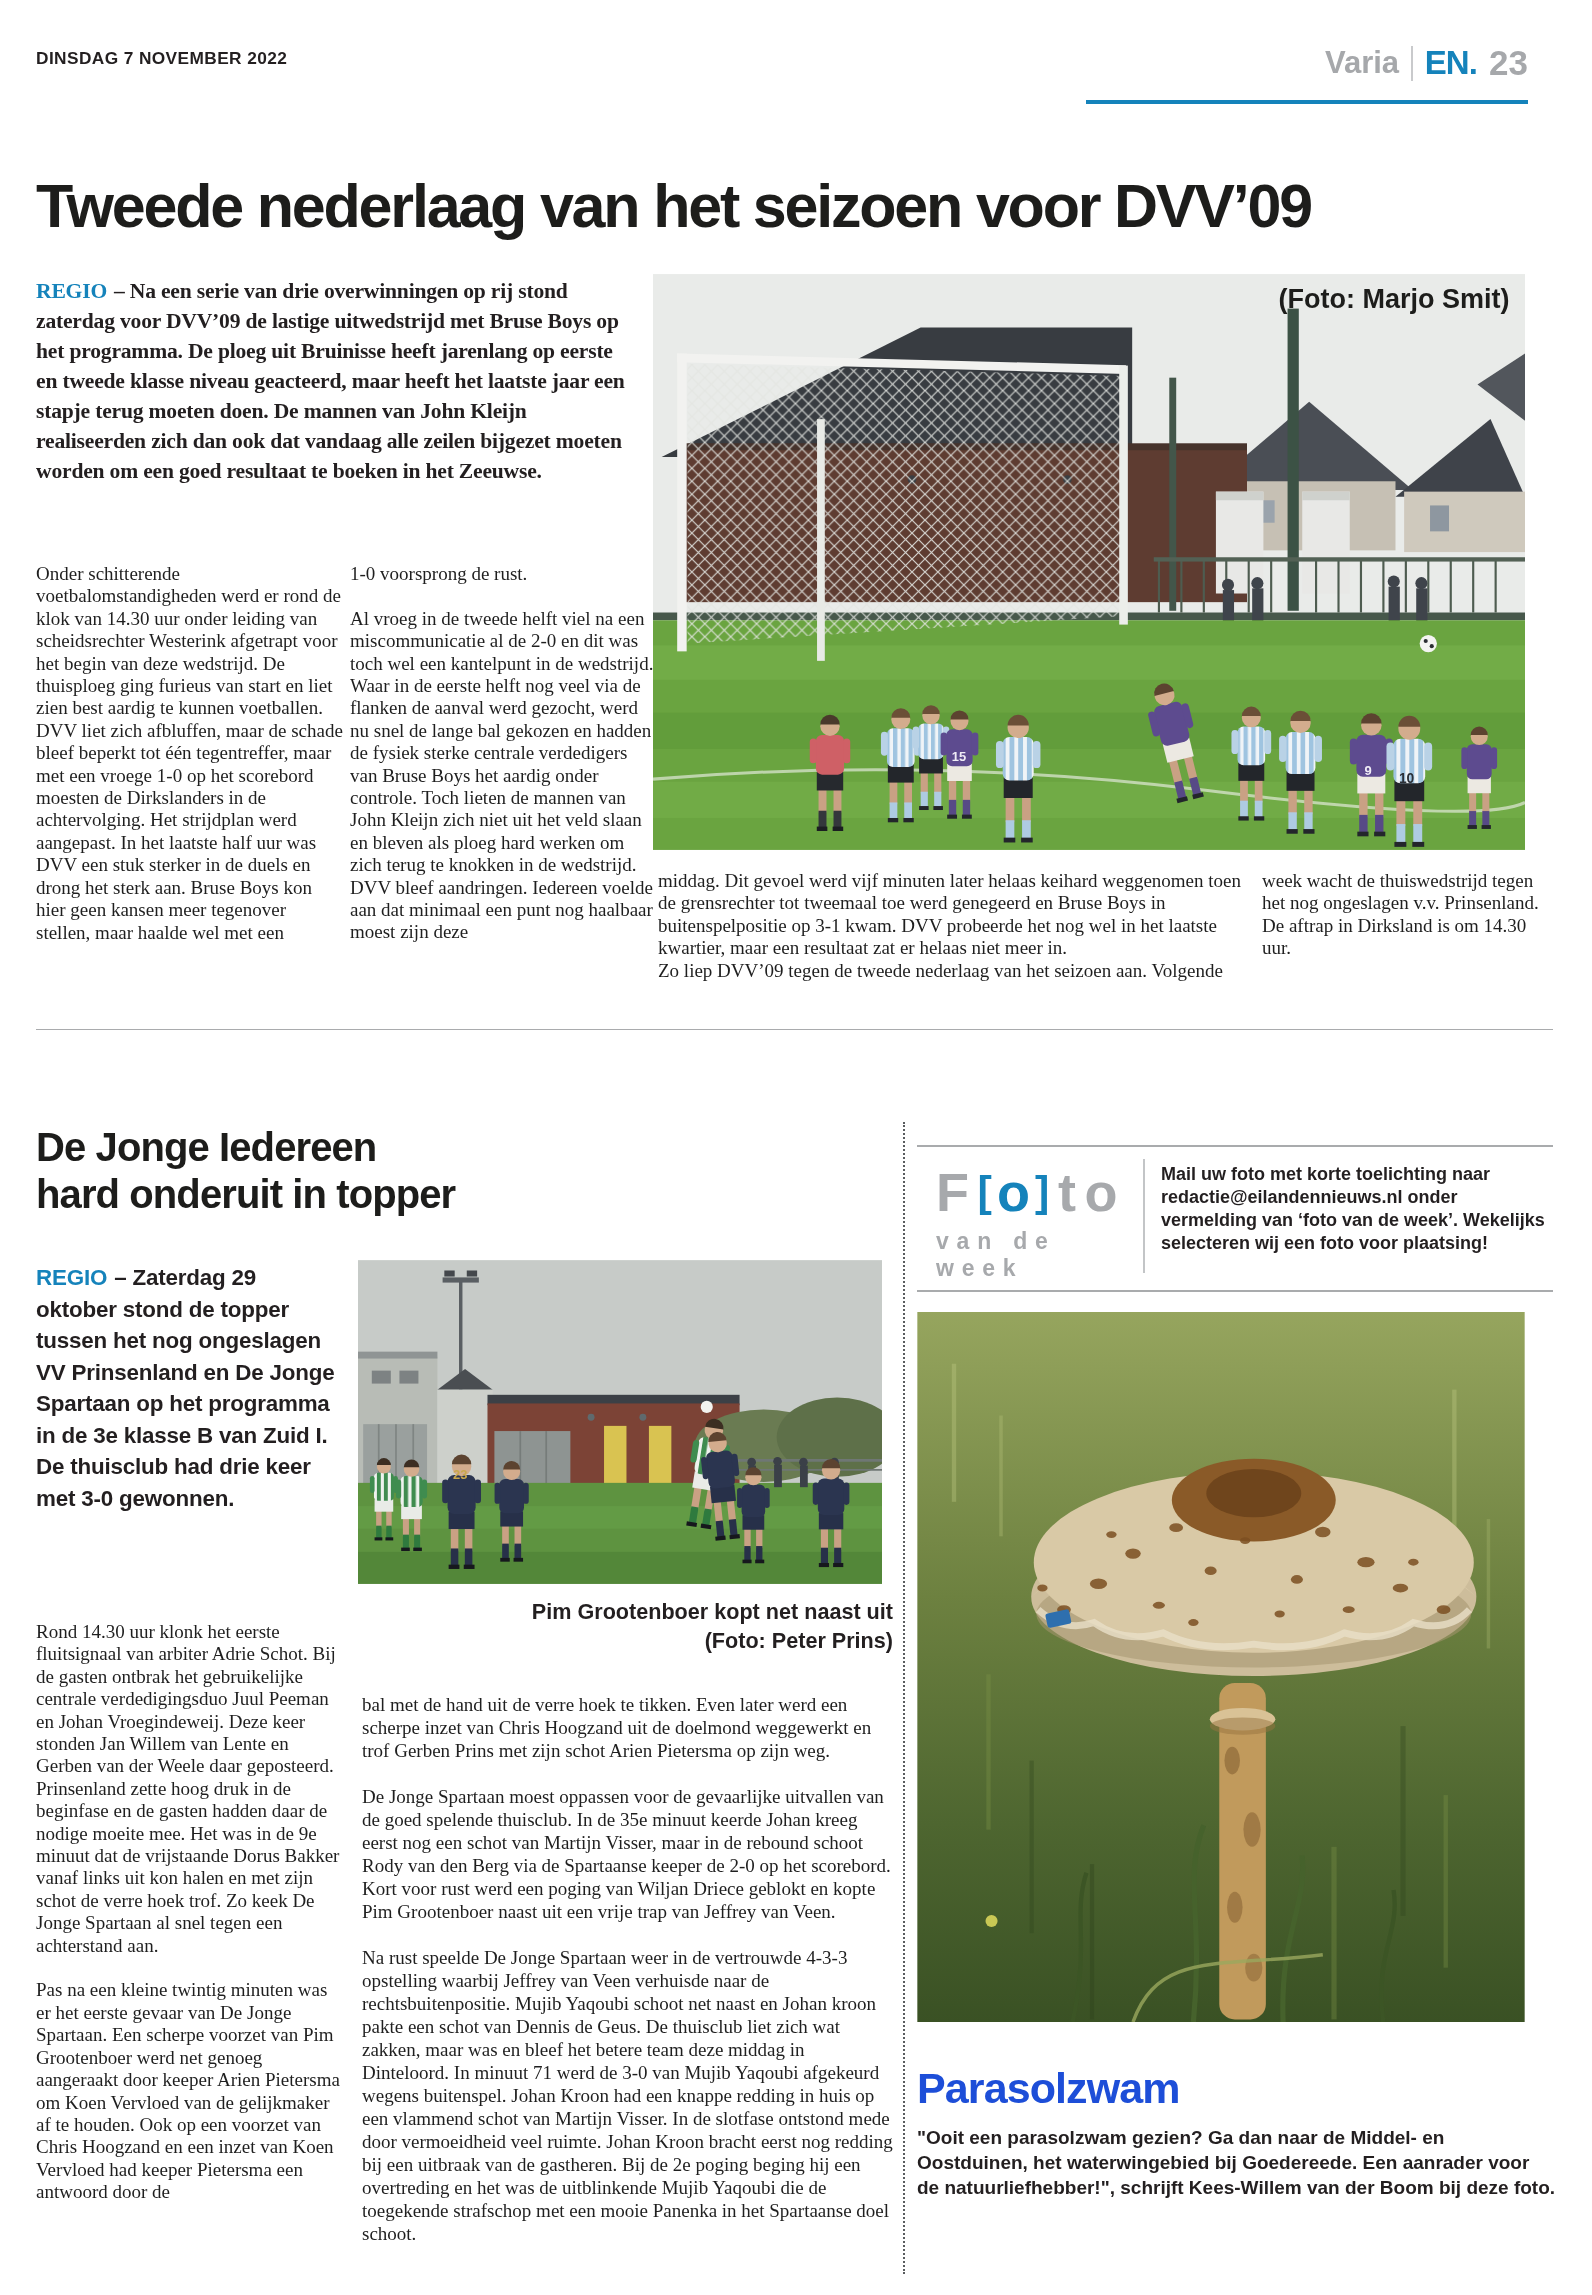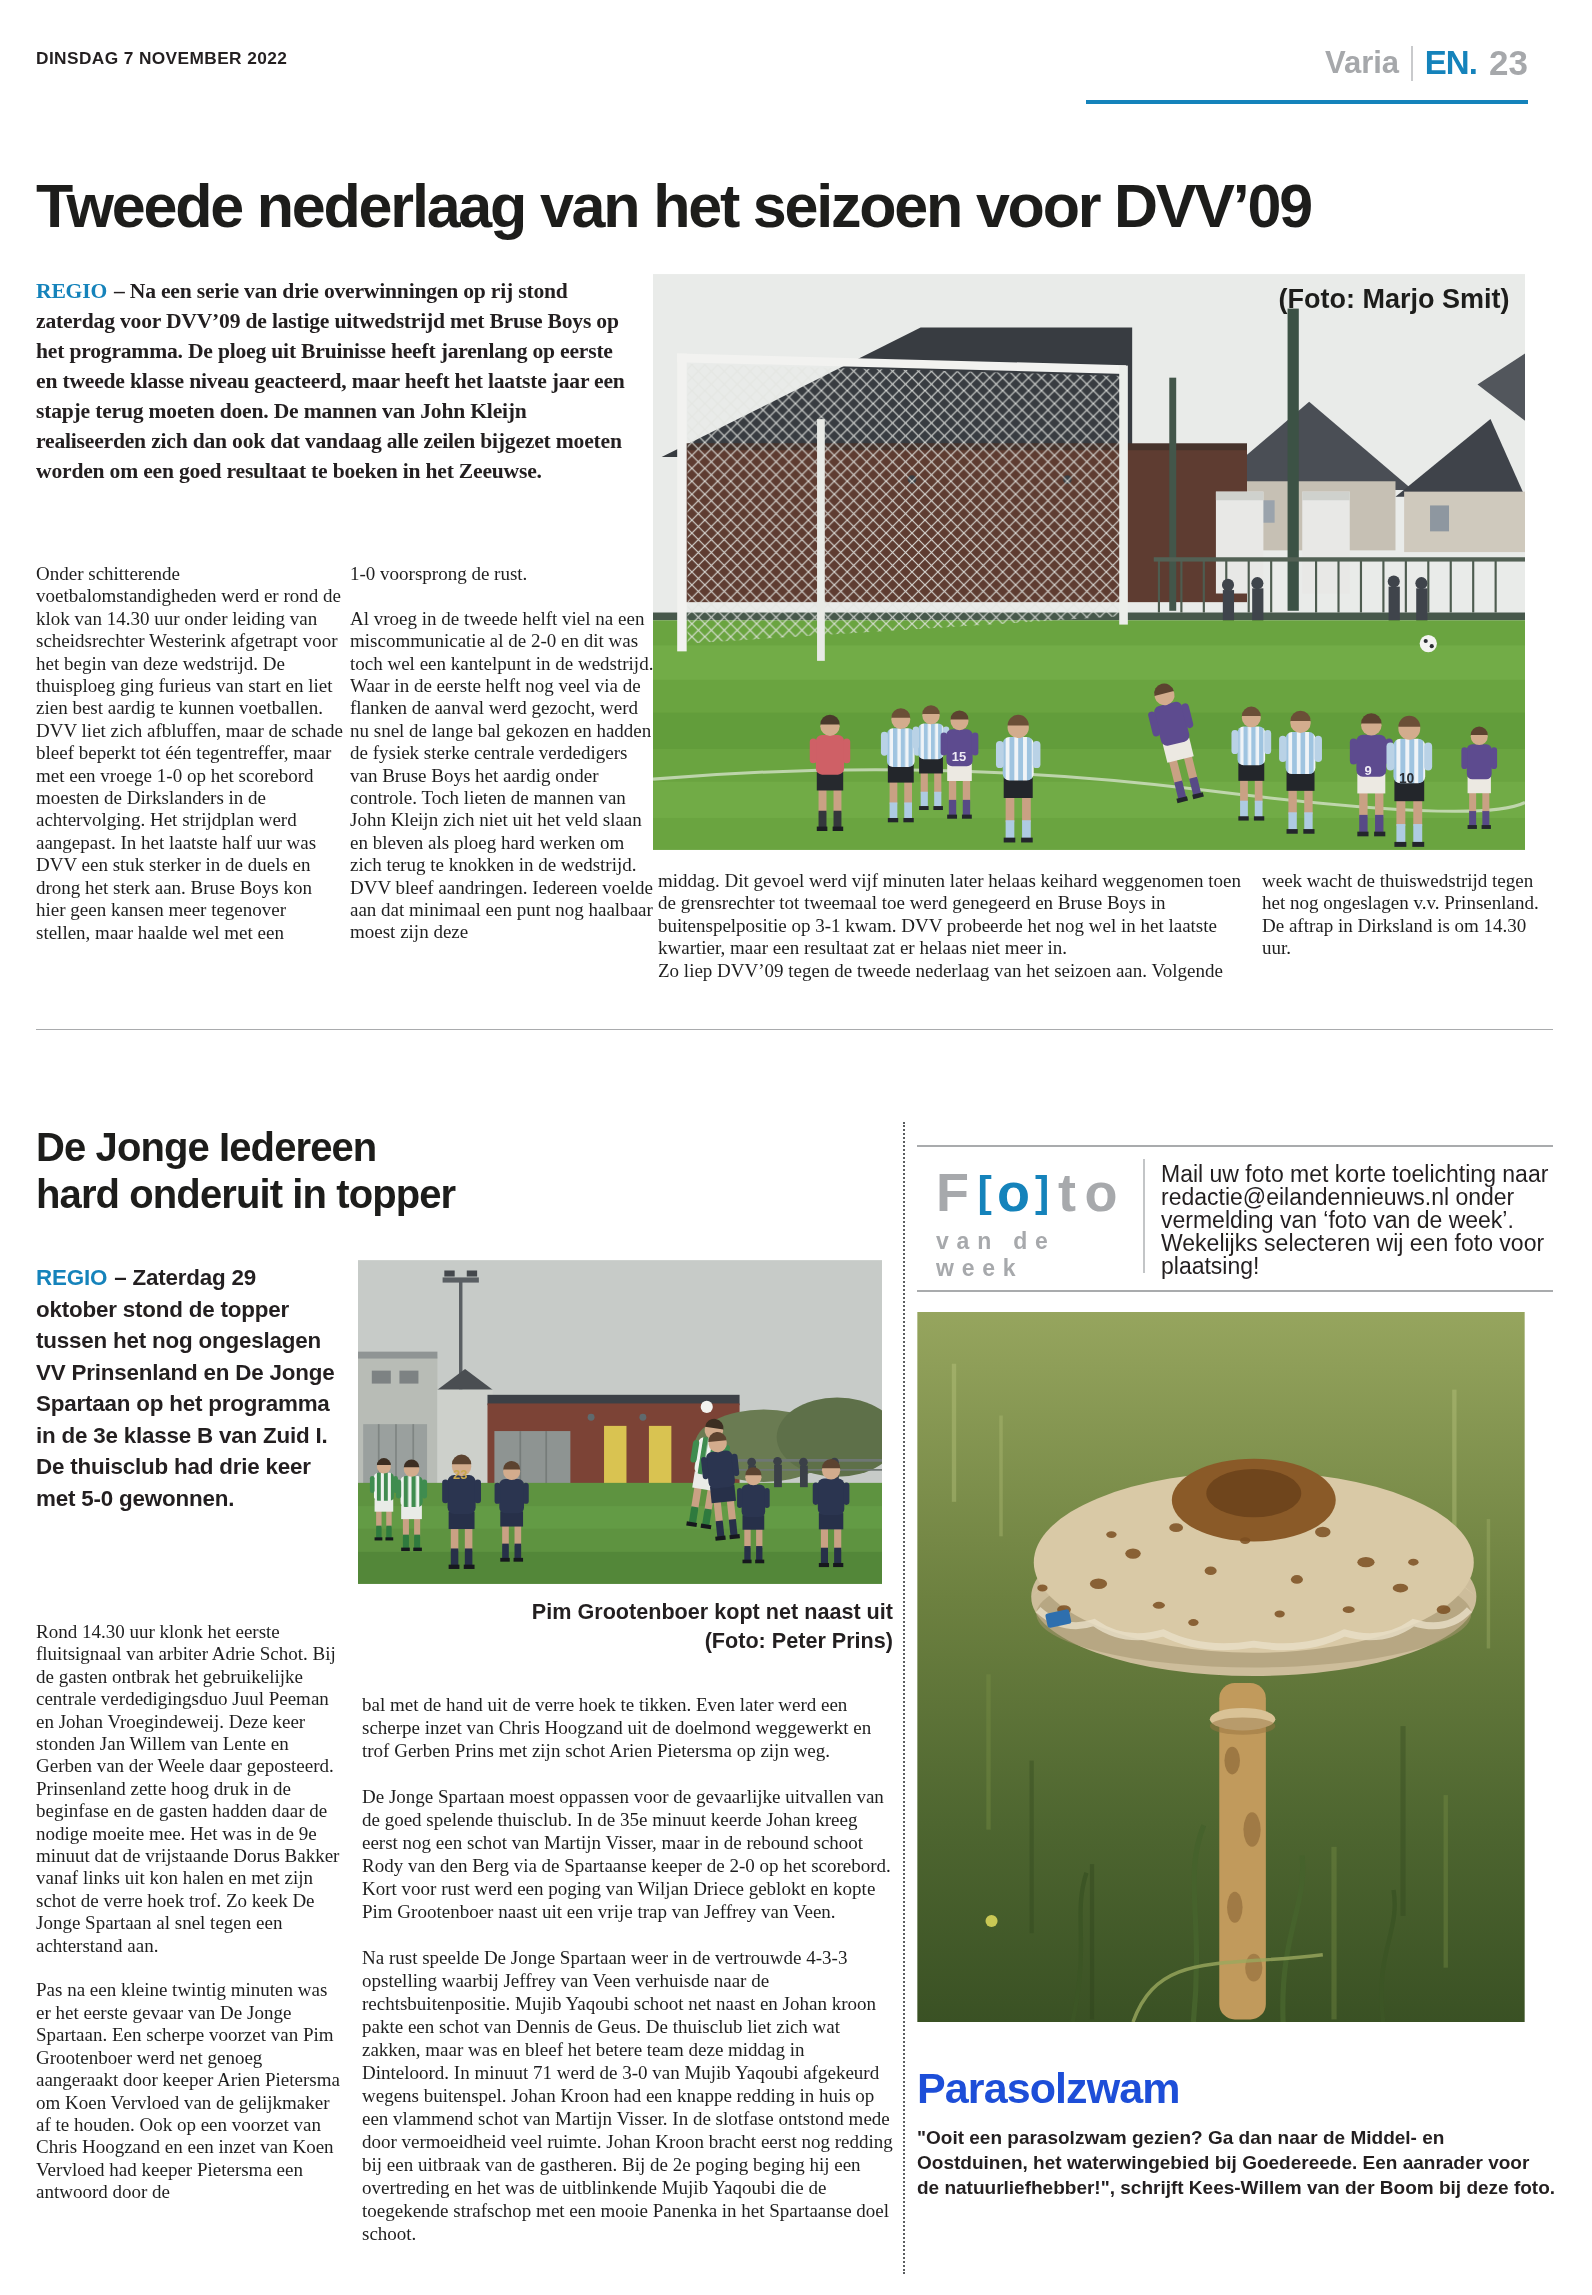--- a/index.html
+++ b/index.html
@@ -30,21 +30,21 @@
   
   .headline2{font-size:40px;font-weight:bold;letter-spacing:-0.9px;line-height:47px;color:#1d1d1b;}
   .caption{font-size:21.6px;font-weight:bold;line-height:28.5px;text-align:right;color:#231f20;}
   .dotted-sep{width:0;border-left:2.6px dotted #595c5e;}
   
   .fvdw-line1{display:flex;align-items:baseline;gap:8.6px;font-weight:bold;}
   .fvdw-gray{color:#a7a9ac;font-size:54px;}
   .fvdw-blue{color:#1583bb;font-size:54px;}
   .fvdw-bracket{color:#1583bb;font-size:43px;position:relative;top:-5.2px;font-weight:bold;}
   .fvdw-sub{font-size:23px;font-weight:bold;color:#a7a9ac;letter-spacing:7.8px;margin-top:5.2px;}
-  .fvdw-text{font-size:23px;font-weight:normal;line-height:23px;color:#231f20;}
+  .fvdw-text{font-size:18px;font-weight:bold;line-height:23px;color:#231f20;}
   .fvdw-vdiv{width:1.7px;background:#c3c5c7;}
   
   .para-title{font-size:43px;font-weight:bold;letter-spacing:-0.9px;color:#1d4ed8;}
   .para-text{font-size:19px;font-weight:bold;line-height:25px;color:#231f20;}
   svg{display:block;}
 </style>
 </head>
 <body>
 
 <div class="abs date" style="left:36px;top:48px;">DINSDAG 7 NOVEMBER 2022</div>
@@ -231,21 +231,21 @@
 </div>
 
 <div class="abs gray-hr" style="left:36px;top:1029px;width:1517px;height:0.9px;"></div>
 
 <div class="abs headline2" style="left:36px;top:1124px;width:552px;">
   <div>De Jonge Iedereen</div>
   <div>hard onderuit in topper</div>
 </div>
 
 <div class="abs intro intro2" style="left:36px;top:1262px;width:304px;">
-  <span class="regio">REGIO</span><span>– Zaterdag 29 oktober stond de topper tussen het nog ongeslagen VV Prinsenland en De Jonge Spartaan op het programma in de 3e klasse B van Zuid I. De thuisclub had drie keer met 5-0 gewonnen.</span>
+  <span class="regio">REGIO</span><span>– Zaterdag 29 oktober stond de topper tussen het nog ongeslagen VV Prinsenland en De Jonge Spartaan op het programma in de 3e klasse B van Zuid I. De thuisclub had drie keer met 3-0 gewonnen.</span>
 </div>
 
 <div class="abs serif" style="left:36px;top:1621px;width:307px;">
   <p>Rond 14.30 uur klonk het eerste fluitsignaal van arbiter Adrie Schot. Bij de gasten ontbrak het gebruikelijke centrale verdedigingsduo Juul Peeman en Johan Vroegindeweij. Deze keer stonden Jan Willem van Lente en Gerben van der Weele daar geposteerd. Prinsenland zette hoog druk in de beginfase en de gasten hadden daar de nodige moeite mee. Het was in de 9e minuut dat de vrijstaande Dorus Bakker vanaf links uit kon halen en met zijn schot de verre hoek trof. Zo keek De Jonge Spartaan al snel tegen een achterstand aan.</p>
   <p class="gap">Pas na een kleine twintig minuten was er het eerste gevaar van De Jonge Spartaan. Een scherpe voorzet van Pim Grootenboer werd net genoeg aangeraakt door keeper Arien Pietersma om Koen Vervloed van de gelijkmaker af te houden. Ook op een voorzet van Chris Hoogzand en een inzet van Koen Vervloed had keeper Pietersma een antwoord door de</p>
 </div>
 
 <div class="abs" style="left:358px;top:1260px;width:524px;height:324px;">
   <svg viewBox="0 0 607 375" width="524" height="324">
     <defs>

